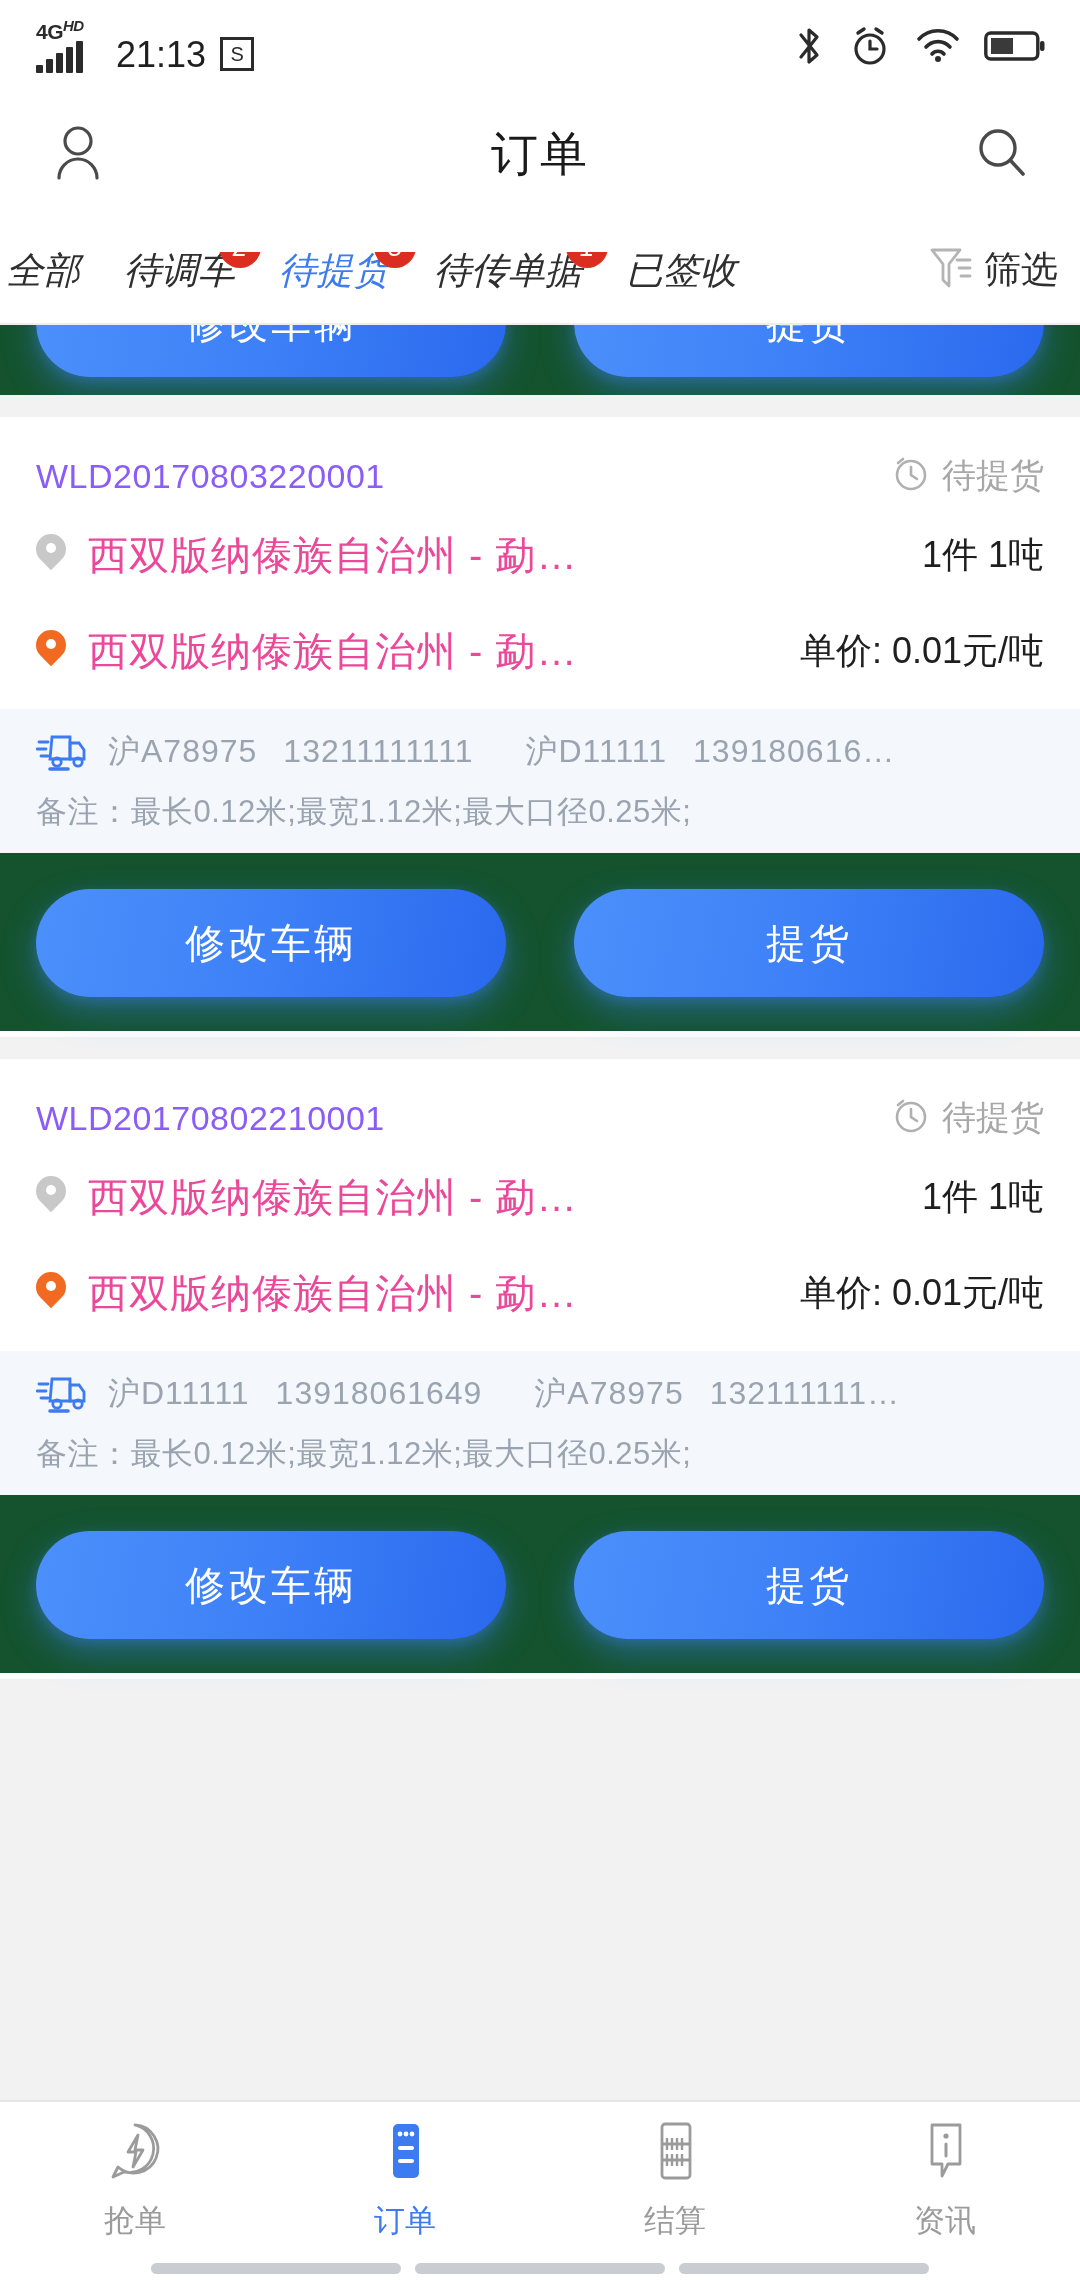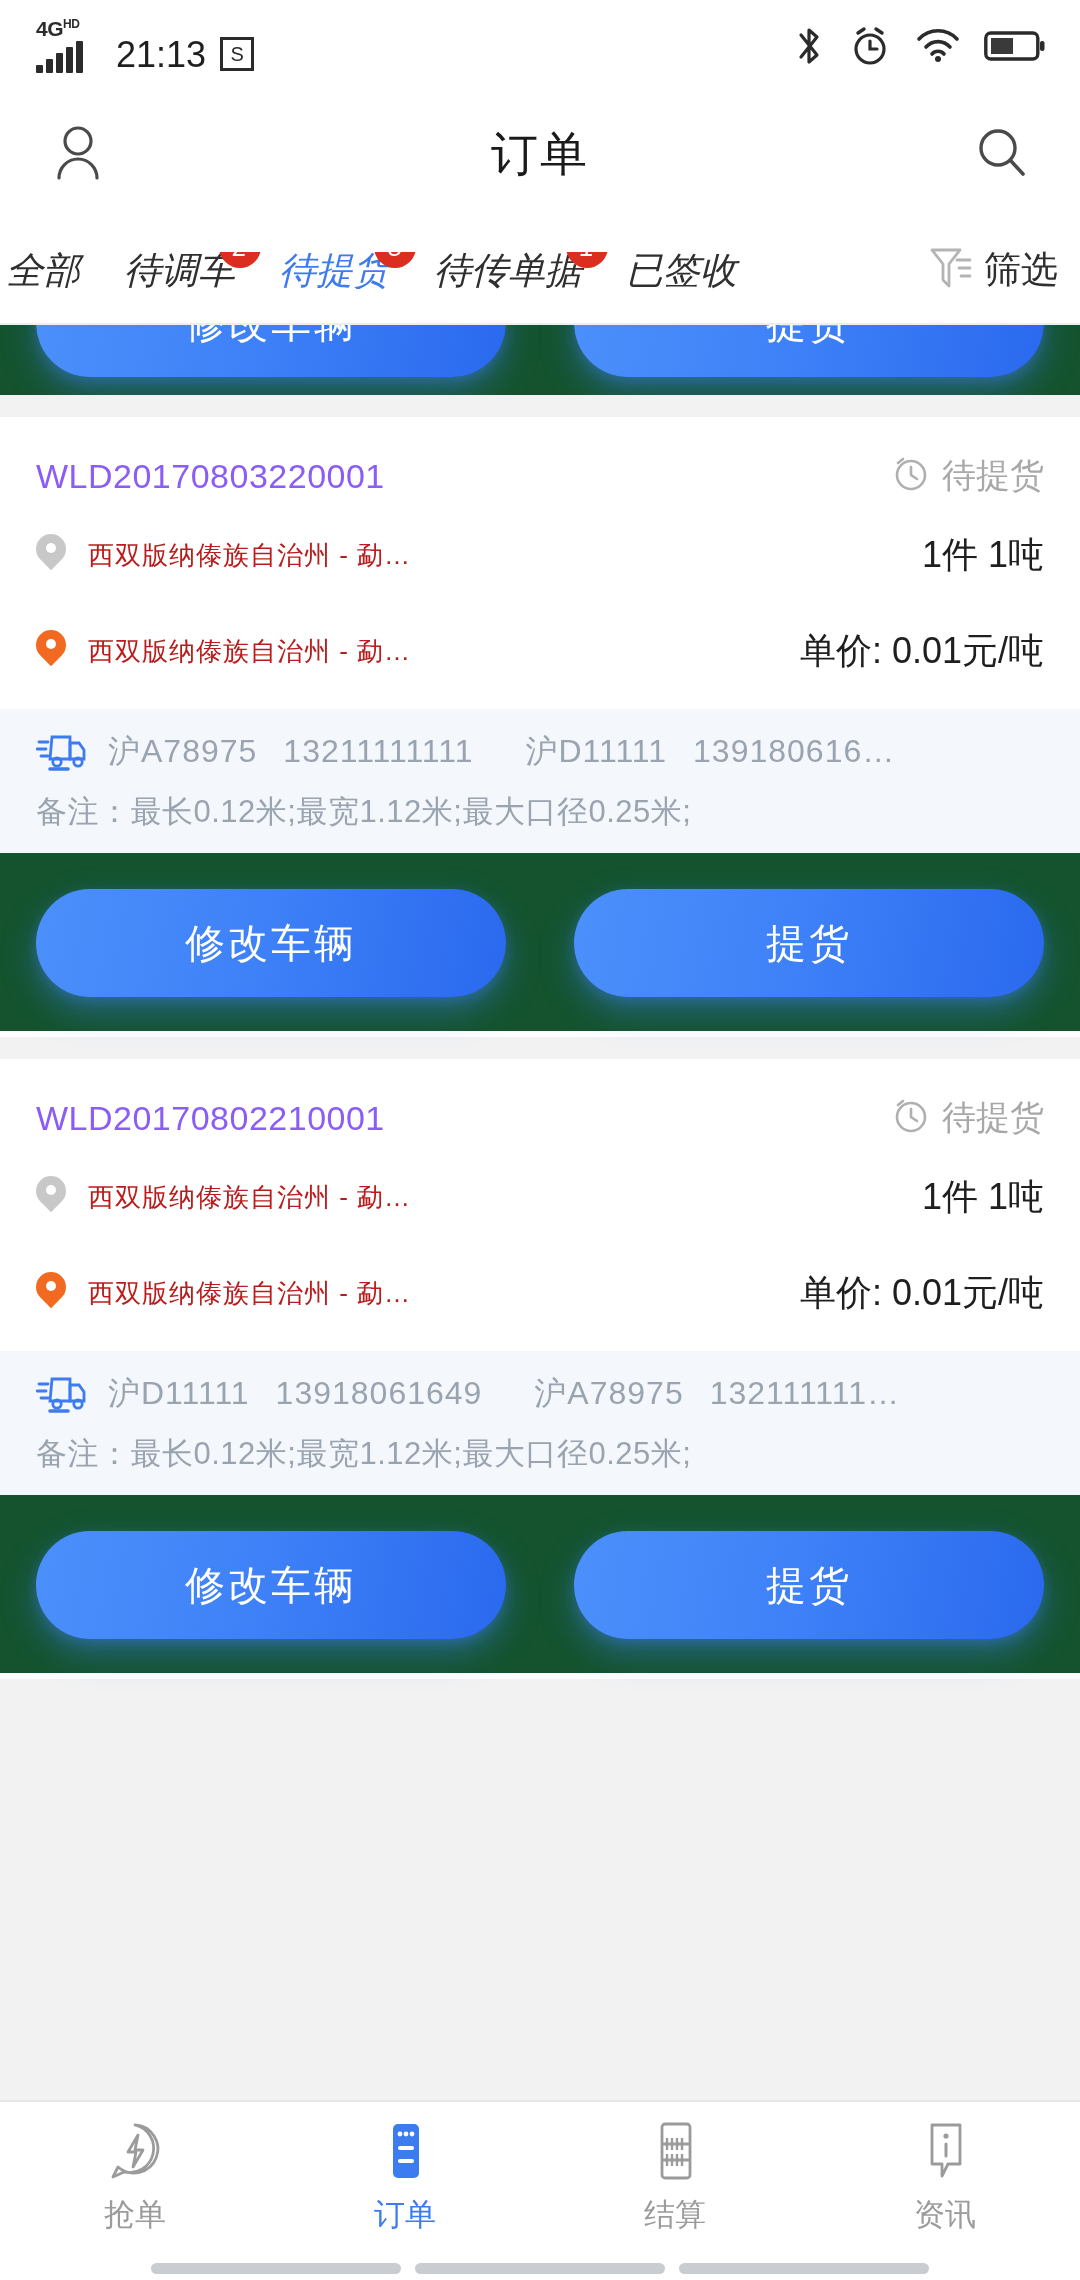--- a/index.html
+++ b/index.html
@@ -13,21 +13,21 @@
 
   
   .statusbar {
     height: 92px; flex: 0 0 92px;
     display: flex; align-items: center; justify-content: space-between;
     padding: 0 34px 0 36px; background: #fff;
   }
   .sb-left { display: flex; align-items: flex-end; gap: 14px; }
   .sig-wrap { position: relative; width: 66px; height: 58px; }
   .sig-label { position: absolute; top: 0; left: 0; font-size: 21px; font-weight: bold; color: #2b2b2b; letter-spacing: -0.5px; }
-  .sig-label sup { font-size: 12px; vertical-align: super; }
+  .sig-label sup { font-size: 15px; vertical-align: super; font-style: italic; }
   .bars { position: absolute; bottom: 2px; left: 0; display: flex; align-items: flex-end; gap: 3px; }
   .bars i { width: 7px; background: #2b2b2b; display: block; border-radius: 1px; }
   .bars i:nth-child(1) { height: 8px; }
   .bars i:nth-child(2) { height: 14px; }
   .bars i:nth-child(3) { height: 20px; }
   .bars i:nth-child(4) { height: 26px; }
   .bars i:nth-child(5) { height: 32px; }
   .sb-time { font-size: 36px; color: #1f1f1f; letter-spacing: 0px; line-height: 1; padding-bottom: 2px; }
   .sb-sicon { width: 34px; height: 34px; border: 3px solid #2b2b2b; display: flex; align-items: center; justify-content: center;
               font-size: 20px; color: #2b2b2b; margin-bottom: 4px; }
@@ -86,21 +86,21 @@
     display: flex; align-items: center; justify-content: space-between;
     padding: 36px 36px 8px 36px;
   }
   .order-no { font-size: 34px; color: #8b5cf6; letter-spacing: 0.5px; }
   .status-wrap { display: flex; align-items: center; gap: 12px; }
   .status-txt { font-size: 34px; color: #a8a8a8; }
 
   .row {
     display: flex; align-items: center; padding: 0 36px; height: 96px; gap: 22px;
   }
-  .row-addr { flex: 1; font-size: 26px; color: #b91c1c; white-space: nowrap; overflow: hidden; letter-spacing: 1px; }
+  .row-addr { flex: 1; font-size: 40px; color: #ec4899; white-space: nowrap; overflow: hidden; letter-spacing: 1px; }
   .row-meta { font-size: 36px; color: #1f1f1f; white-space: nowrap; }
 
   .pin { width: 30px; height: 42px; position: relative; flex: 0 0 30px; }
   .pin::before {
     content: ""; position: absolute; top: 0; left: 0; width: 30px; height: 30px;
     border-radius: 50% 50% 50% 0; transform: rotate(-45deg); background: #c8c8c8;
   }
   .pin::after {
     content: ""; position: absolute; top: 9px; left: 10px; width: 10px; height: 10px;
     border-radius: 50%; background: #fff;
@@ -123,21 +123,21 @@
     box-shadow: 0 14px 34px rgba(62,128,246,0.42), 0 4px 12px rgba(62,128,246,0.30);
   }
 
   
   .bottomnav {
     flex: 0 0 180px; height: 180px; background: #fff;
     border-top: 2px solid #e6e6e6;
     display: flex; align-items: flex-start; justify-content: space-around;
     padding-top: 16px; position: relative;
   }
-  .nav-item { width: 180px; display: flex; flex-direction: column; align-items: center; gap: 10px; }
+  .nav-item { width: 180px; display: flex; flex-direction: column; align-items: center; gap: 16px; }
   .nav-label { font-size: 31px; color: #9b9b9b; }
   .nav-item.active .nav-label { color: #3d7bf0; }
   .nav-icon { width: 62px; height: 66px; display: flex; align-items: center; justify-content: center; }
   .home-bars { position: absolute; bottom: 6px; left: 0; right: 0; display: flex; justify-content: center; gap: 14px; }
   .home-bars i { display: block; width: 250px; height: 11px; border-radius: 6px; background: #c9ccd1; }
 </style>
 </head>
 <body>
 
 <div class="phone">

